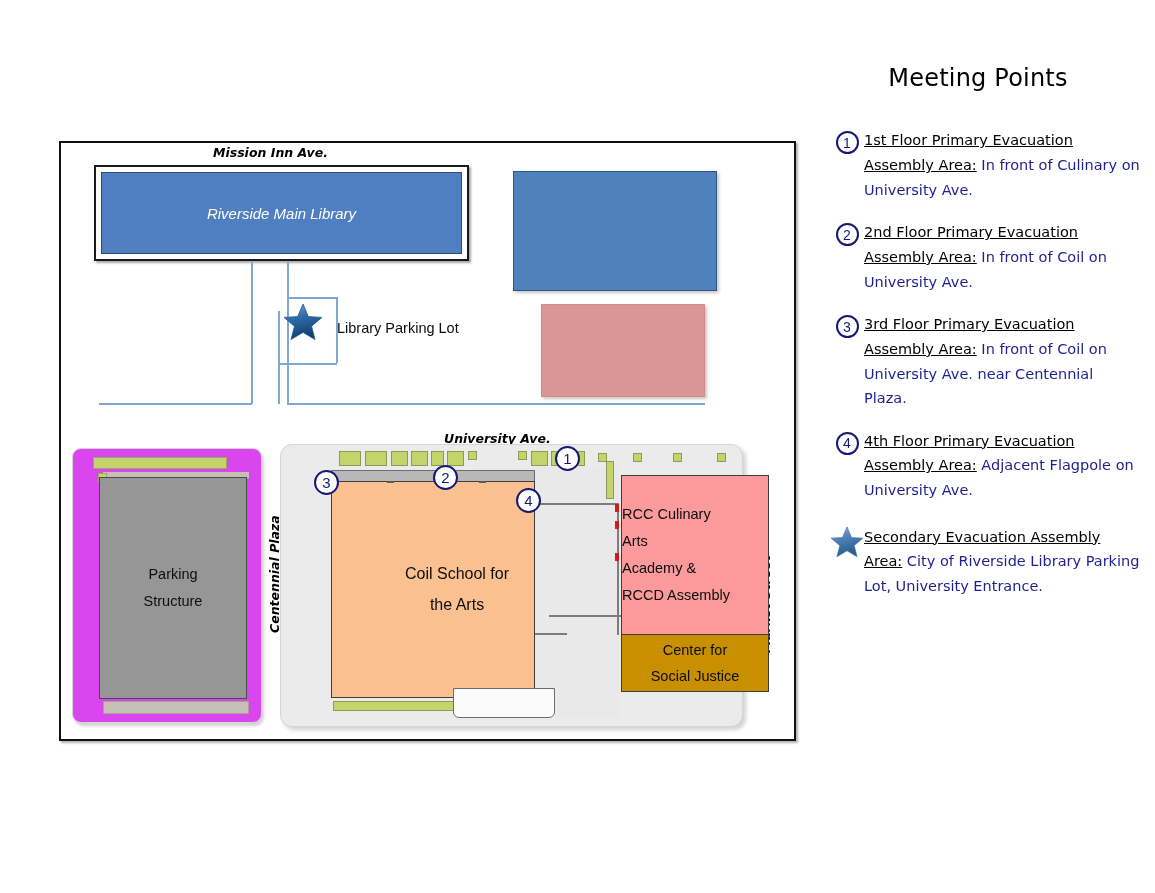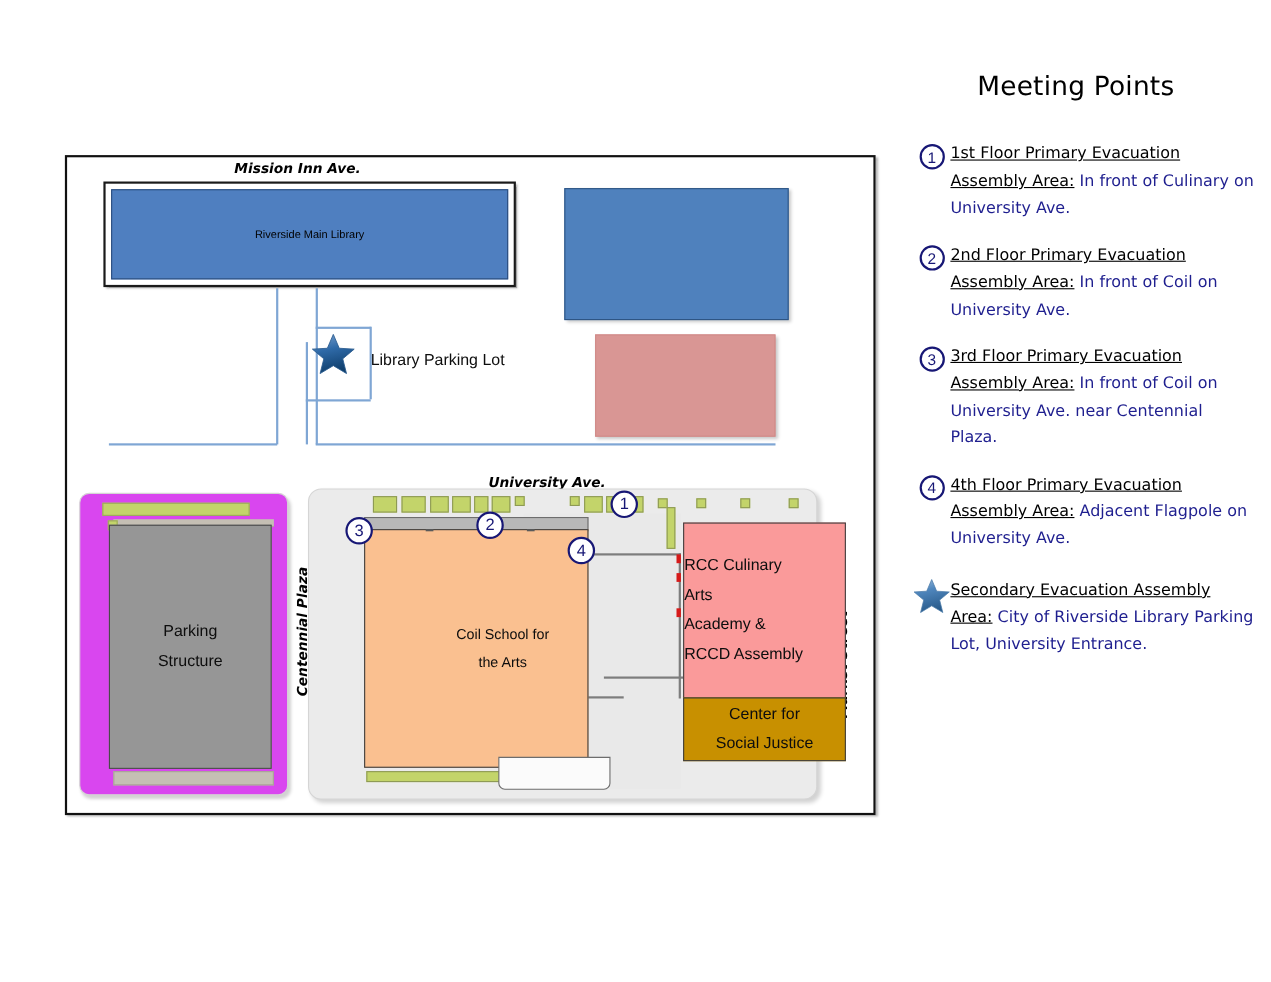--- a/index.html
+++ b/index.html
@@ -37,21 +37,21 @@
     position: absolute; left: 33px; top: 22px;
     width: 375px; height: 96px;
     background: #fff; border: 2px solid #1a1a1a;
     box-shadow: 2px 2px 2px rgba(0,0,0,0.35);
   }
   #library-fill {
     position: absolute; left: 5px; top: 5px; right: 5px; bottom: 5px;
     background: #4f7fc0; border: 1.5px solid #2b4d7e;
     display: flex; align-items: center; justify-content: center;
   }
-  #library-fill span { font-size: 10px; color: #000000; }
+  #library-fill span { font-size: 15px; color: #ffffff; font-style: italic; }
 
   
   .plain-block {
     position: absolute;
     box-shadow: 2px 2px 3px rgba(0,0,0,0.22);
   }
   #block-blue {
     left: 452px; top: 28px; width: 204px; height: 120px;
     background: #4f81bd; border: 1.5px solid #2e5584;
   }
@@ -134,21 +134,21 @@
 
   #coil-shadow {
     position: absolute; left: 50px; top: 25px; width: 204px; height: 13px;
     background: #b8b8b8; border: 1px solid #6d6d6d;
   }
   #coil-fill {
     position: absolute; left: 50px; top: 36px; width: 204px; height: 217px;
     background: #fac090; border: 1.5px solid #3d3d3d;
     display: flex; flex-direction: column;
     align-items: center; justify-content: center;
-    color: #0d0d0d; font-size: 13px; line-height: 1.9; padding-left: 48px;
+    color: #0d0d0d; font-size: 16px; line-height: 1.9; padding-left: 48px;
   }
   #coil-fill .ln { display: block; text-align: center; }
   #coil-strip-bot {
     position: absolute; left: 52px; top: 256px; width: 122px; height: 10px;
     background: #c3d46a; border: 1px solid #8e9a55;
   }
   #coil-white-ext {
     position: absolute; left: 172px; top: 243px; width: 102px; height: 30px;
     background: #fbfbfb; border: 1.5px solid #6d6d6d;
     border-radius: 0 0 6px 6px;

